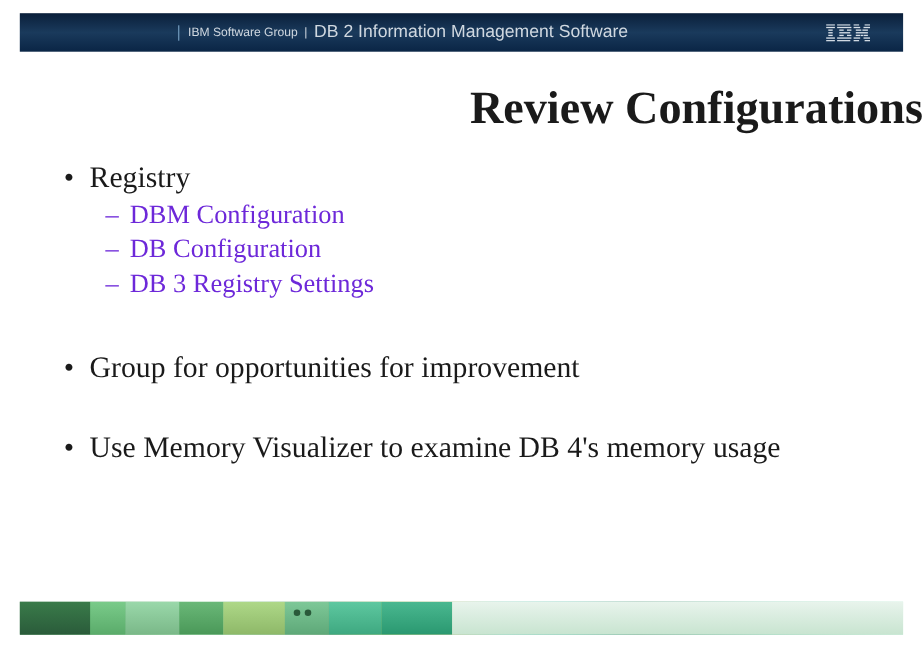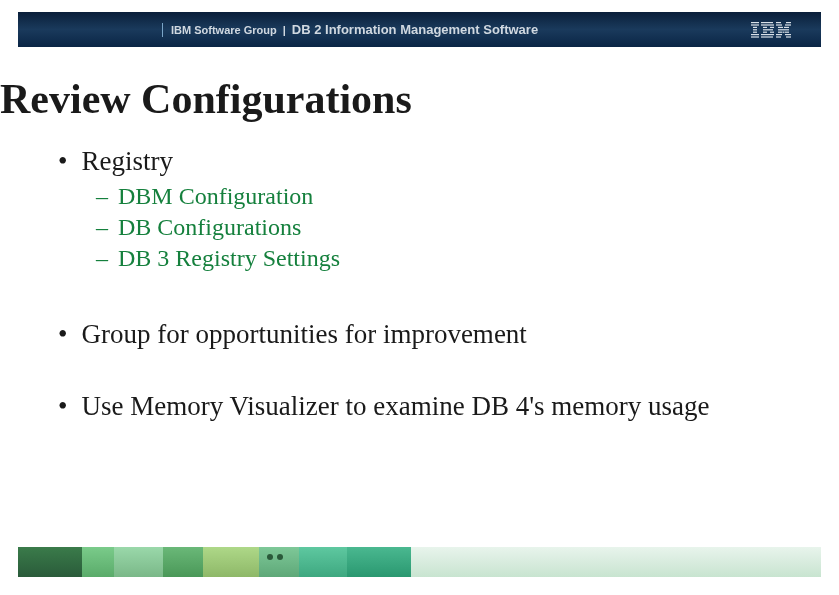--- a/index.html
+++ b/index.html
@@ -18,21 +18,20 @@
     .header-bar {
       position: absolute;
       top: 12px;
       left: 18px;
       right: 18px;
       height: 35px;
       background: linear-gradient(to bottom, #0a1f3a 0%, #1a3a5c 50%, #0a2545 100%);
       display: flex;
       align-items: center;
       padding-left: 142px;
-      font-weight: bold;
     }
     .header-divider {
       color: #7aa5c8;
       font-size: 12px;
       margin: 0 2px;
       border-left: 1px solid #7aa5c8;
       height: 14px;
       display: inline-block;
     }
     .header-text-left {
@@ -41,37 +40,37 @@
       font-family: Arial, sans-serif;
       margin-left: 6px;
     }
     .header-text-separator {
       color: #d0d8e0;
       font-size: 11px;
       margin: 0 6px;
     }
     .header-text-right {
       color: #d0d8e0;
-      font-size: 13px;
+      font-size: 16px;
       font-family: Arial, sans-serif;
     }
     .ibm-logo {
       position: absolute;
       right: 30px;
       top: 50%;
       transform: translateY(-50%);
       height: 16px;
       width: 40px;
     }
     .slide-title {
       position: absolute;
       top: 75px;
       left: 0;
       right: 0;
-      text-align: left;
+      text-align: right;
       font-family: 'Times New Roman', Times, serif;
       font-size: 42px;
       color: #1a1a1a;
     }
     .content-area {
       position: absolute;
       top: 145px;
       left: 58px;
       right: 58px;
       font-family: 'Times New Roman', Times, serif;
@@ -90,21 +89,21 @@
     .bullet-text {
       flex: 1;
       line-height: 1.25;
     }
     .sub-bullets {
       margin-left: 38px;
       margin-bottom: 8px;
     }
     .bullet-sub {
       font-size: 24px;
-      color: #15803d;
+      color: #6d28d9;
       line-height: 1.3;
     }
     .bullet-dash {
       margin-right: 4px;
     }
     .section-gap {
       height: 36px;
     }
     .footer-bar {
       position: absolute;
@@ -207,21 +206,21 @@
     <span class="bullet-dot">•</span>
     <span class="bullet-text">Registry</span>
   </div>
   <div class="sub-bullets">
     <div class="bullet-sub">
       <span class="bullet-dash">–</span>
       <span>DBM Configuration</span>
     </div>
     <div class="bullet-sub">
       <span class="bullet-dash">–</span>
-      <span>DB Configurations</span>
+      <span>DB Configuration</span>
     </div>
     <div class="bullet-sub">
       <span class="bullet-dash">–</span>
       <span>DB 3 Registry Settings</span>
     </div>
   </div>
 
   <div class="section-gap"></div>
 
   <div class="bullet-main">

